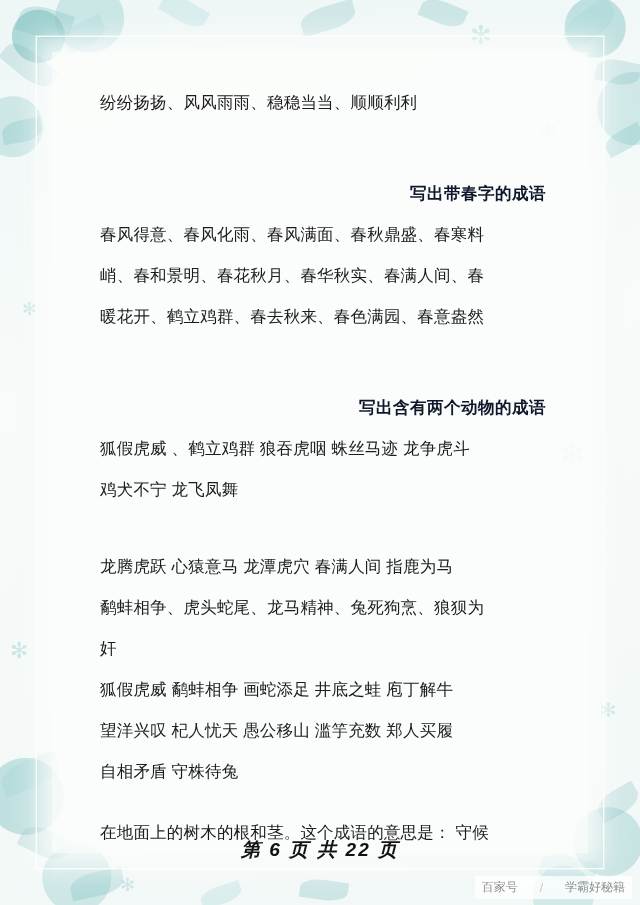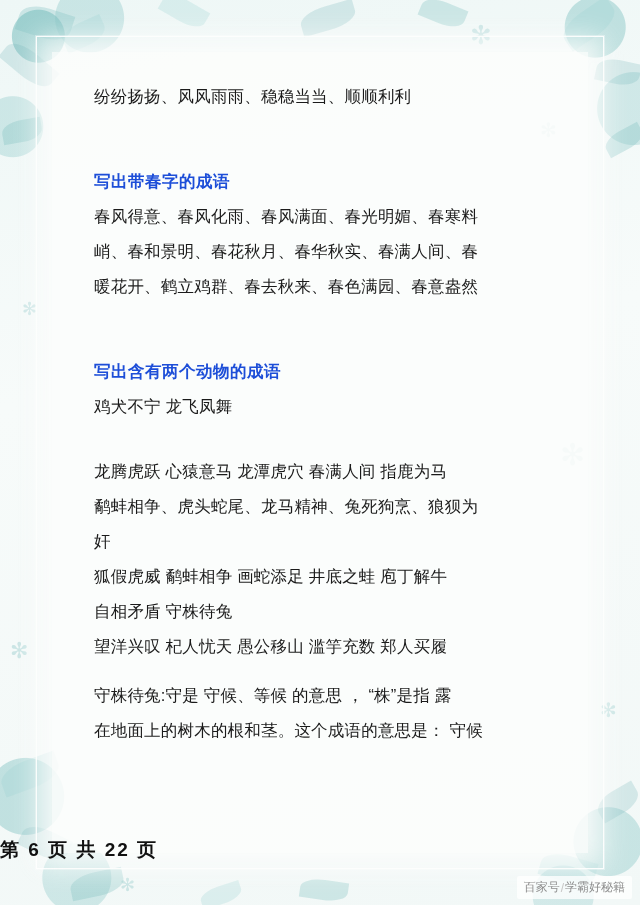--- a/index.html
+++ b/index.html
@@ -77,56 +77,59 @@
     position: absolute;
     left: 92px;
     top: 78px;
     width: 462px;
     font-size: 16.5px;
     line-height: 33px;
     color: #1b1b1b;
     letter-spacing: 0.2px;
   }
   .content p {
-    margin: 2px;
+    margin: 8px;
   }
   .head {
-    color: #1d4ed8;
+    color: #0f172a;
     font-weight: bold;
     margin-top: 22px !important;
     margin-bottom: 2px !important;
     letter-spacing: 0.5px;
+    text-align: right;
   }
   .gap {
     height: 28px;
   }
   .gap-sm {
     height: 12px;
   }
 
   
   .footer {
     position: absolute;
     left: 0;
     right: 0;
     bottom: 42px;
+    text-align: center;
     font-size: 19px;
     font-weight: bold;
     color: #111;
     letter-spacing: 2px;
+    font-style: italic;
   }
 
   
   .watermark {
     position: absolute;
     right: 8px;
     bottom: 6px;
     display: flex;
     align-items: center;
-    gap: 1px;
+    gap: 22px;
     background: rgba(255,255,255,0.78);
     padding: 3px 7px;
     border-radius: 2px;
     font-size: 12px;
     color: #8d8d8d;
   }
   .wm-sep { color: #c6c6c6; }
 </style>
 </head>
 <body>
@@ -164,42 +167,42 @@
   <div class="frame-outer"></div>
   <div class="paper"></div>
 
   <div class="content">
 
     <p>纷纷扬扬、风风雨雨、稳稳当当、顺顺利利</p>
 
     <div class="gap"></div>
 
     <p class="head">写出带春字的成语</p>
-    <p>春风得意、春风化雨、春风满面、春光明媚、春寒料</p>
+    <p>春风得意、春风化雨、春风满面、春秋鼎盛、春寒料</p>
     <p>峭、春和景明、春花秋月、春华秋实、春满人间、春</p>
     <p>暖花开、鹤立鸡群、春去秋来、春色满园、春意盎然</p>
 
     <div class="gap"></div>
 
     <p class="head">写出含有两个动物的成语</p>
+    <p>狐假虎威 、鹤立鸡群 狼吞虎咽 蛛丝马迹 龙争虎斗</p>
     <p>鸡犬不宁 龙飞凤舞</p>
 
     <div class="gap"></div>
 
     <p>龙腾虎跃 心猿意马 龙潭虎穴 春满人间 指鹿为马</p>
     <p>鹬蚌相争、虎头蛇尾、龙马精神、兔死狗烹、狼狈为</p>
     <p>奸</p>
 
     <p>狐假虎威 鹬蚌相争 画蛇添足 井底之蛙 庖丁解牛</p>
+    <p>望洋兴叹 杞人忧天 愚公移山 滥竽充数 郑人买履</p>
     <p>自相矛盾 守株待兔</p>
-    <p>望洋兴叹 杞人忧天 愚公移山 滥竽充数 郑人买履</p>
 
     <div class="gap-sm"></div>
 
-    <p>守株待兔:守是 守候、等候 的意思 ， “株”是指 露</p>
     <p>在地面上的树木的根和茎。这个成语的意思是： 守候</p>
   </div>
 
   <div class="footer">第 6 页 共 22 页</div>
 
   <div class="watermark">
     <span>百家号</span>
     <span class="wm-sep">/</span>
     <span>学霸好秘籍</span>
   </div>

